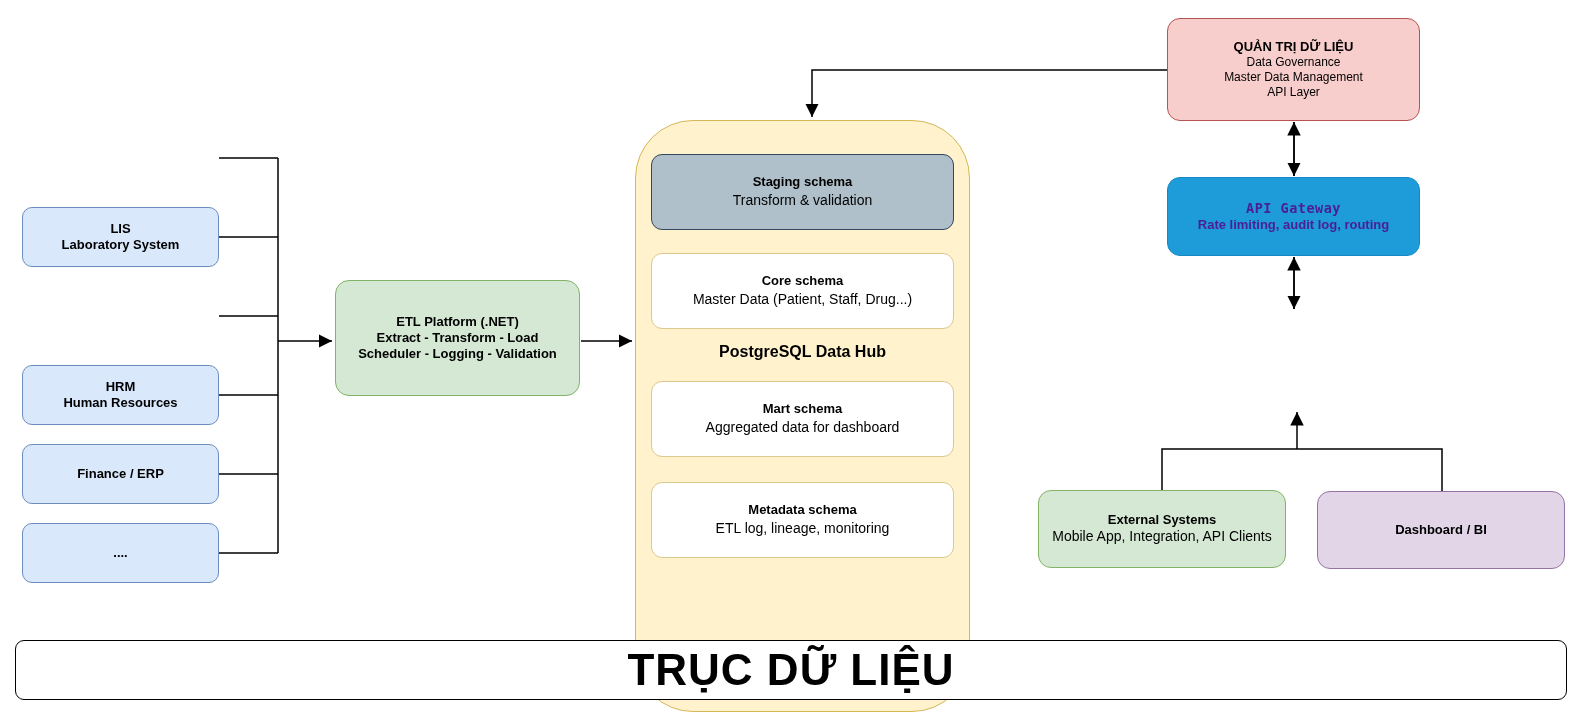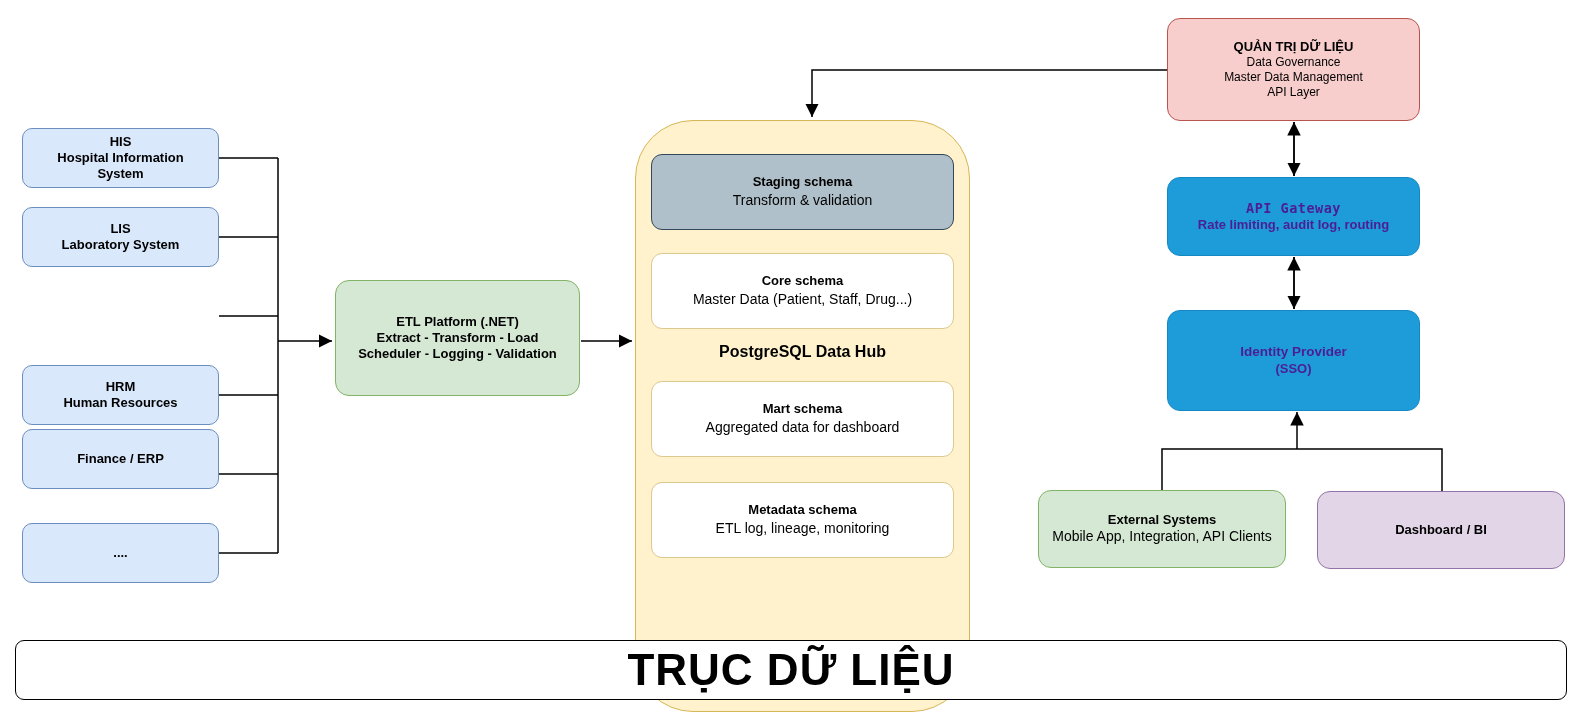--- a/index.html
+++ b/index.html
@@ -77,33 +77,29 @@
       <path d="M1167 70 H812 V117" marker-end="url(#ah)"></path>
       <path d="M1294 176 V122" marker-end="url(#ah)"></path>
       <path d="M1294 122 V176" marker-end="url(#ah)"></path>
       <path d="M1294 309 V257" marker-end="url(#ah)"></path>
       <path d="M1294 257 V309" marker-end="url(#ah)"></path>
       <path d="M1162 490 V449 H1442 V491"></path>
       <path d="M1297 449 V412" marker-end="url(#ah)"></path>
     </g>
   </svg>
 
-  <div class="node src" style="top:128px">
-    <div class="t">HIS</div>
-    <div class="s">Hospital Information System</div>
-  </div>
   <div class="node src" style="top:207px">
     <div class="t">LIS</div>
     <div class="s">Laboratory System</div>
   </div>
   <div class="node src" style="top:365px">
     <div class="t">HRM</div>
     <div class="s">Human Resources</div>
   </div>
-  <div class="node src" style="top:429px">
+  <div class="node src" style="top:444px">
     <div class="t">Finance / ERP</div>
   </div>
   <div class="node src" style="top:523px">
     <div class="t">....</div>
   </div>
 
   <div class="node etl">
     <div>ETL Platform (.NET)</div>
     <div>Extract - Transform - Load</div>
     <div>Scheduler - Logging - Validation</div>
@@ -134,24 +130,20 @@
     <div class="line">Data Governance</div>
     <div class="line">Master Data Management</div>
     <div class="line">API Layer</div>
   </div>
 
   <div class="node svc api">
     <div class="t mono">API Gateway</div>
     <div class="s">Rate limiting, audit log, routing</div>
   </div>
 
-  <div class="node svc idp">
-    <div class="t">Identity Provider</div>
-    <div class="s">(SSO)</div>
-  </div>
 
   <div class="node ext">
     <div class="t">External Systems</div>
     <div class="s">Mobile App, Integration, API Clients</div>
   </div>
 
   <div class="node dash">
     <div class="t">Dashboard / BI</div>
   </div>
 

